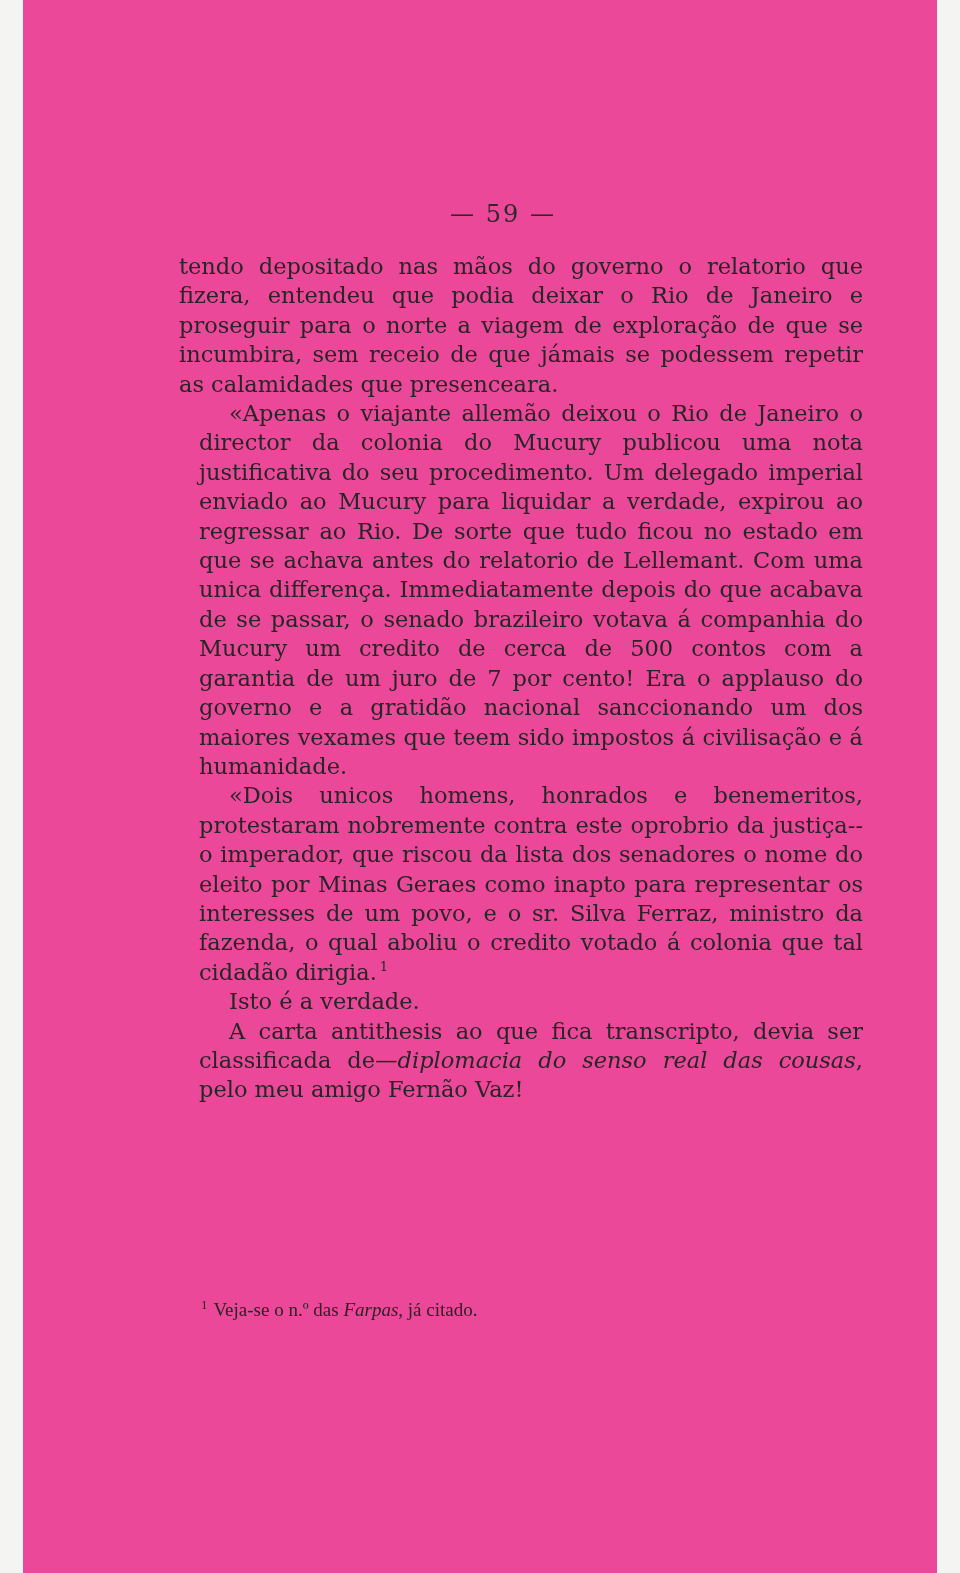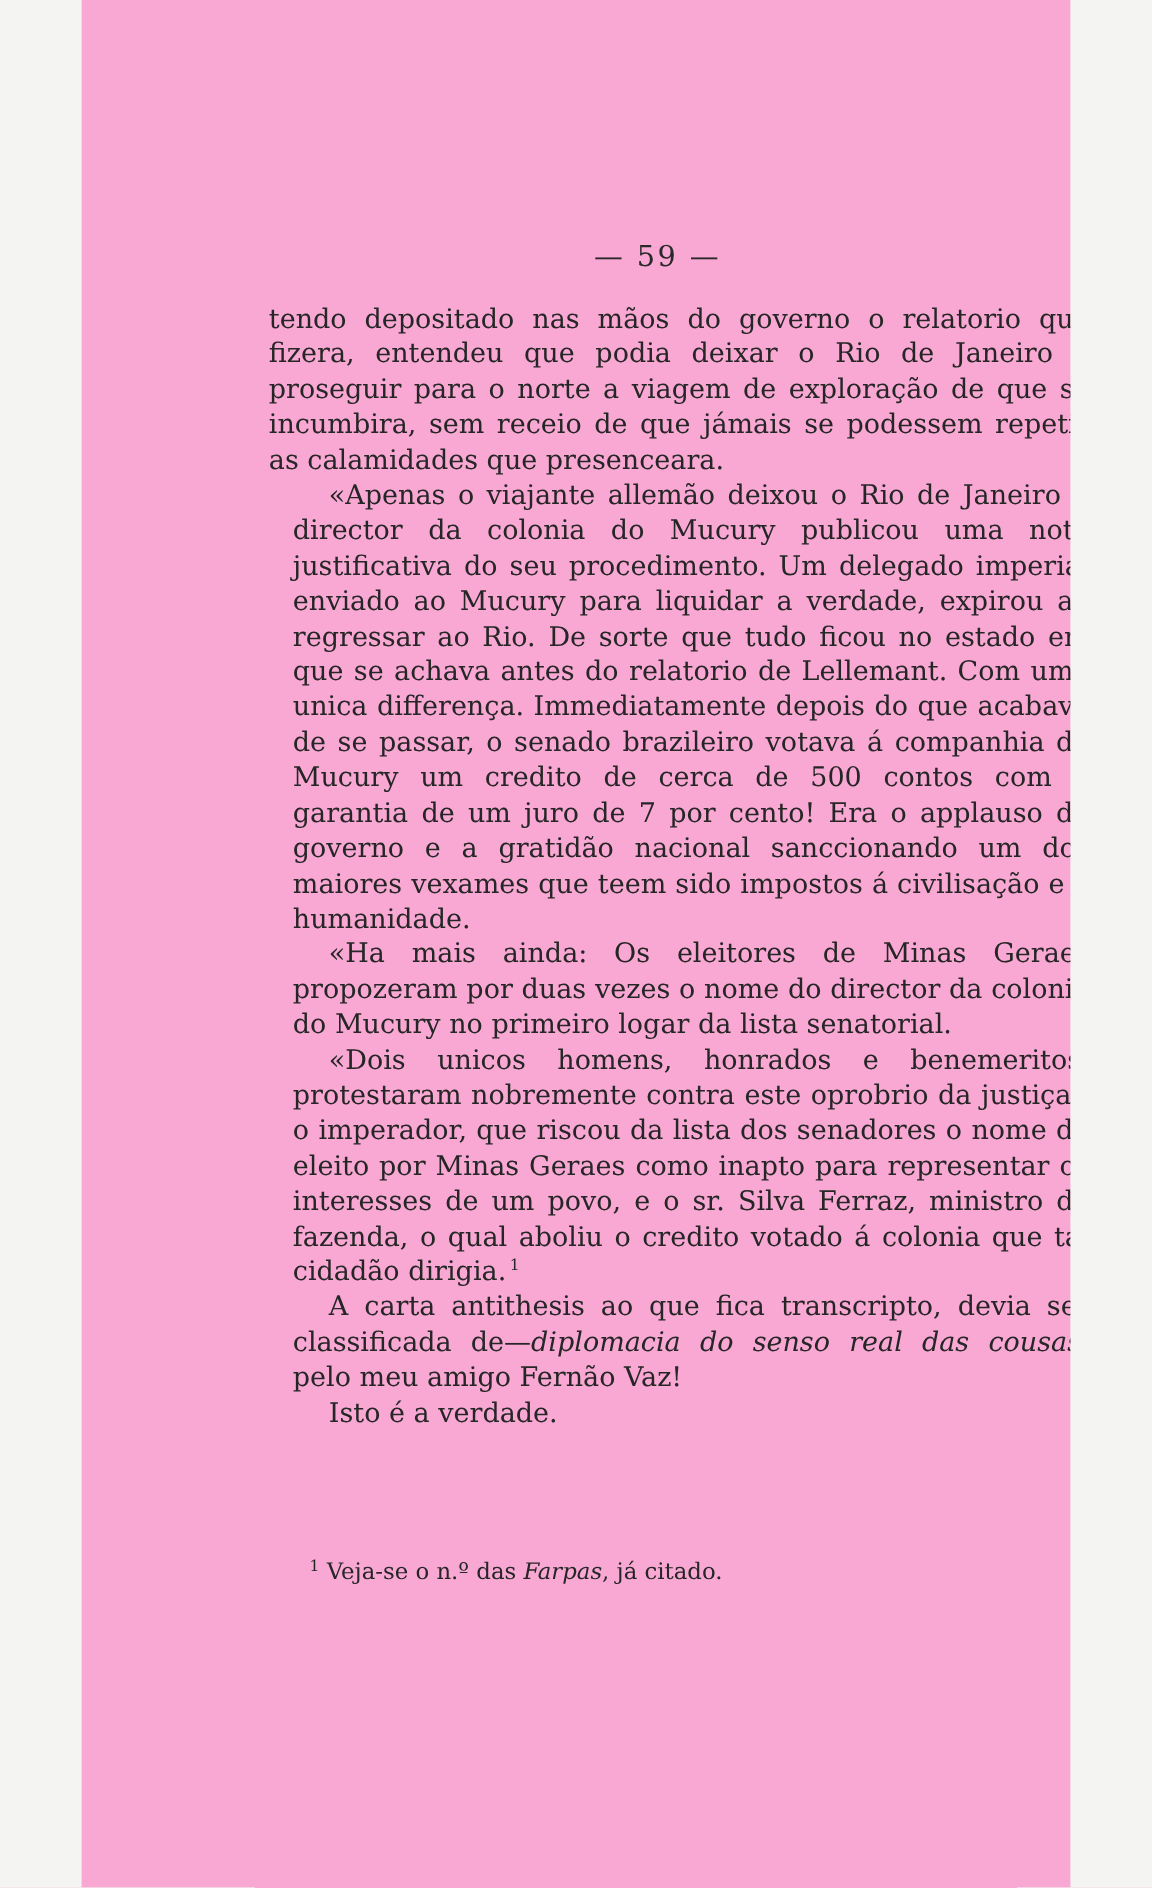--- a/index.html
+++ b/index.html
@@ -2,24 +2,24 @@
 <html><head>
 <meta charset="utf-8">
 <style>
   html, body {
     margin: 0;
     padding: 0;
     background: #f4f4f2;
   }
   .scan-page {
     position: relative;
-    width: 824px;
+    width: 914px;
     height: 1573px;
     margin: 0 auto;
-    background: #f9a8d4;
+    background: #ec4899;
     color: #232323;
     font-family: "DejaVu Serif", "Liberation Serif", serif;
     overflow: hidden;
   }
   .page-number {
     position: absolute;
     top: 200px;
     left: 0;
     width: 960px;
     text-align: center;
@@ -50,25 +50,26 @@
     vertical-align: super;
     line-height: 0;
     margin-left: 3px;
   }
   .italic {
     font-style: italic;
   }
   .footnote {
     position: absolute;
     top: 1298px;
-    left: 190px;
+    left: 178px;
     width: 600px;
     font-size: 19px;
     line-height: 24px;
     color: #262626;
+    font-family: Liberation Serif, serif;
   }
   .footnote .fnmark {
     font-size: 13px;
     vertical-align: super;
     line-height: 0;
     margin-right: 6px;
   }
 </style>
 </head>
 <body>
@@ -76,25 +77,24 @@
 <div class="scan-page">
 
   <div class="page-number">— 59 —</div>
 
   <div class="text-block">
 
     <p class="para"><span>tendo depositado nas mãos do governo o relatorio que fizera, entendeu que podia deixar o Rio de Janeiro e proseguir para o norte a viagem de exploração de que se incumbira, sem receio de que jámais se podessem repetir as calamidades que presenceara.</span></p>
 
     <p class="para indent"><span>«Apenas o viajante allemão deixou o Rio de Janeiro o director da colonia do Mucury publicou uma nota justificativa do seu procedimento. Um delegado imperial enviado ao Mucury para liquidar a verdade, expirou ao regressar ao Rio. De sorte que tudo ficou no estado em que se achava antes do relatorio de Lellemant. Com uma unica differença. Immediatamente depois do que acabava de se passar, o senado brazileiro votava á companhia do Mucury um credito de cerca de 500 contos com a garantia de um juro de 7 por cento! Era o applauso do governo e a gratidão nacional sanccionando um dos maiores vexames que teem sido impostos á civilisação e á humanidade.</span></p>
 
-    <p class="para indent"><span>«Ha mais ainda: Os eleitores de Minas Geraes propozeram por duas vezes o nome do director da colonia do Mucury no primeiro logar da lista senatorial.</span></p>
 
     <p class="para indent"><span>«Dois unicos homens, honrados e benemeritos, protestaram nobremente contra este oprobrio da justiça--o imperador, que riscou da lista dos senadores o nome do eleito por Minas Geraes como inapto para representar os interesses de um povo, e o sr. Silva Ferraz, ministro da fazenda, o qual aboliu o credito votado á colonia que tal cidadão dirigia.</span><span class="fnref">1</span></p>
 
+    <p class="para indent"><span>Isto é a verdade.</span></p>
+
     <p class="para indent"><span>A carta antithesis ao que fica transcripto, devia ser classificada de—</span><span class="italic">diplomacia do senso real das cousas</span><span>, pelo meu amigo Fernão Vaz!</span></p>
-
-    <p class="para indent"><span>Isto é a verdade.</span></p>
 
   </div>
 
   <div class="footnote"><span class="fnmark">1</span><span>Veja-se o n.º das </span><span class="italic">Farpas</span><span>, já citado.</span></div>
 
 </div>
 
 </body></html>

